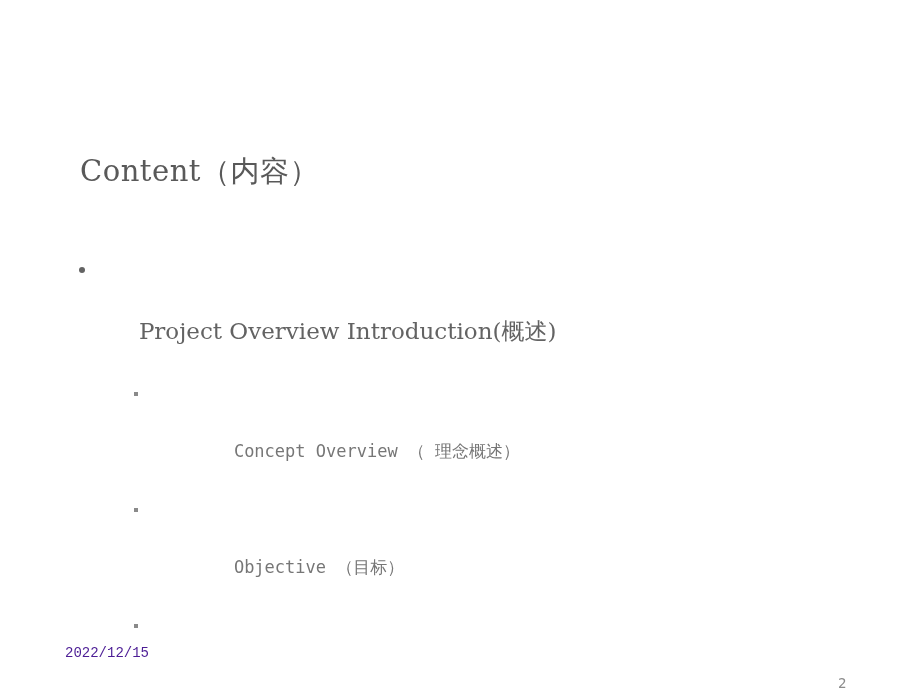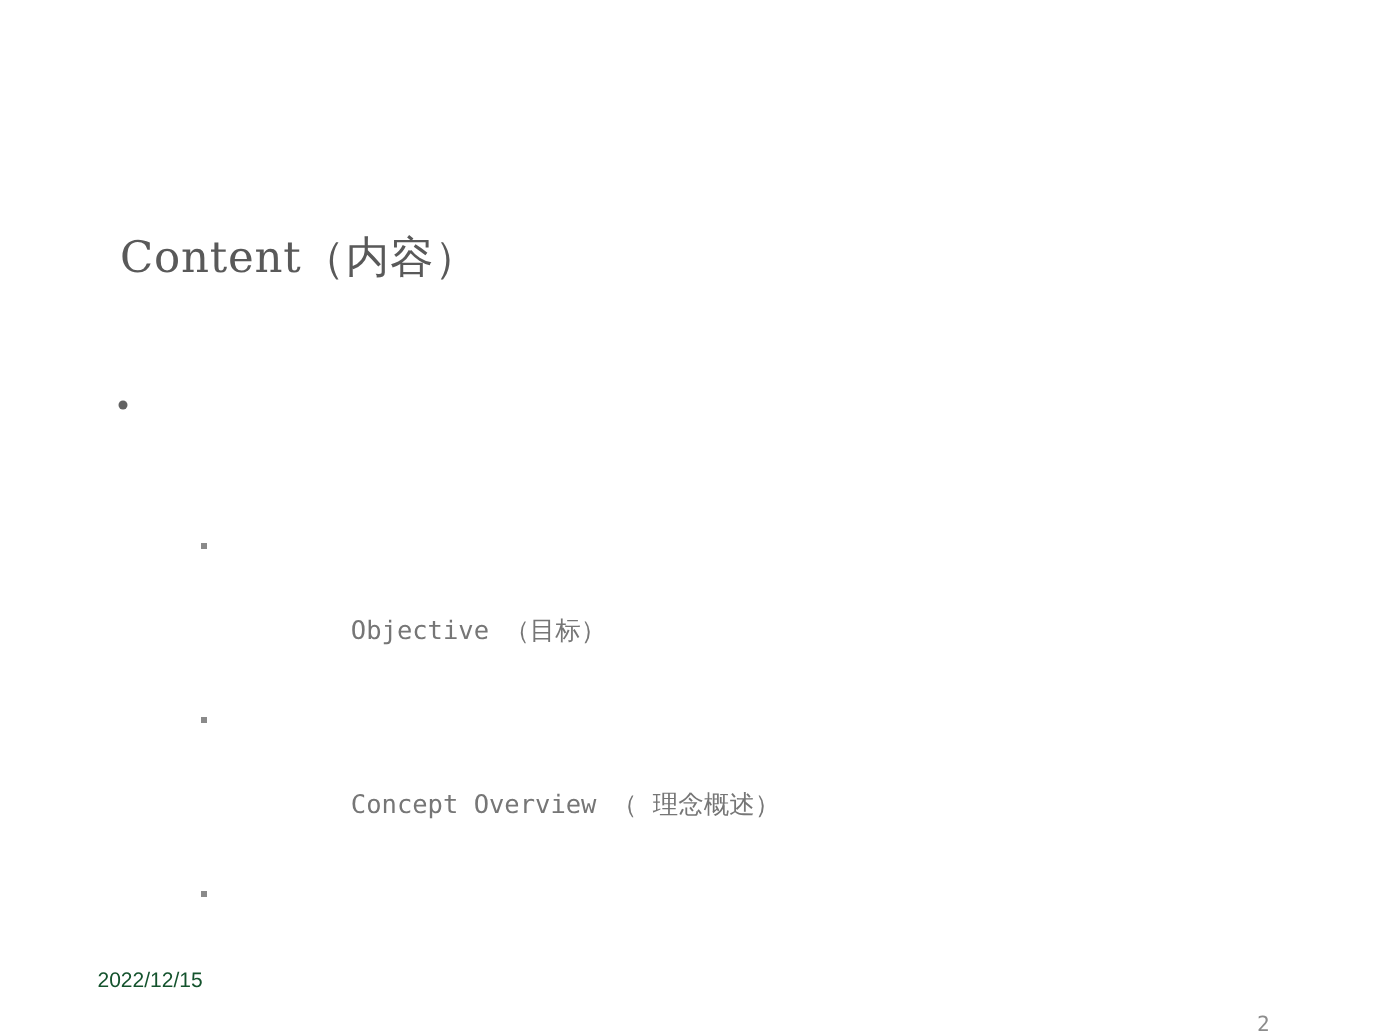--- a/index.html
+++ b/index.html
@@ -85,24 +85,24 @@
     width: 4px;
     height: 4px;
     background: #8a8a8a;
   }
 
   
   .footer-date {
     position: absolute;
     left: 65px;
     top: 620px;
-    font-family: Liberation Sans, sans-serif;
+    font-family: Liberation Mono, monospace;
     font-size: 14px;
     line-height: 18px;
-    color: #14532d;
+    color: #4c1d95;
     letter-spacing: 0px;
   }
   .footer-pageno {
     position: absolute;
     left: 838px;
     top: 650px;
     font-family: "DejaVu Sans Mono", "Liberation Mono", monospace;
     font-size: 14px;
     line-height: 18px;
     color: #8c8c8c;
@@ -112,32 +112,33 @@
 <body>
 
 <div class="slide">
 
   <div class="slide-title">Content（内容）</div>
 
   <div class="body-list">
 
     <div class="lvl1">
       <span class="bullet-dot"></span>
+      <span>Project Overview Introduction(概述)</span>
     </div>
 
     <div class="sub-group">
 
       <div class="lvl2">
         <span class="bullet-square"></span>
-        <span>Objective （目标）</span>
+        <span>Concept Overview （ 理念概述）</span>
       </div>
 
       <div class="lvl2">
         <span class="bullet-square"></span>
-        <span>Concept Overview （ 理念概述）</span>
+        <span>Objective （目标）</span>
       </div>
 
       <div class="lvl2">
         <span class="bullet-square"></span>
       </div>
 
     </div>
 
   </div>
 

